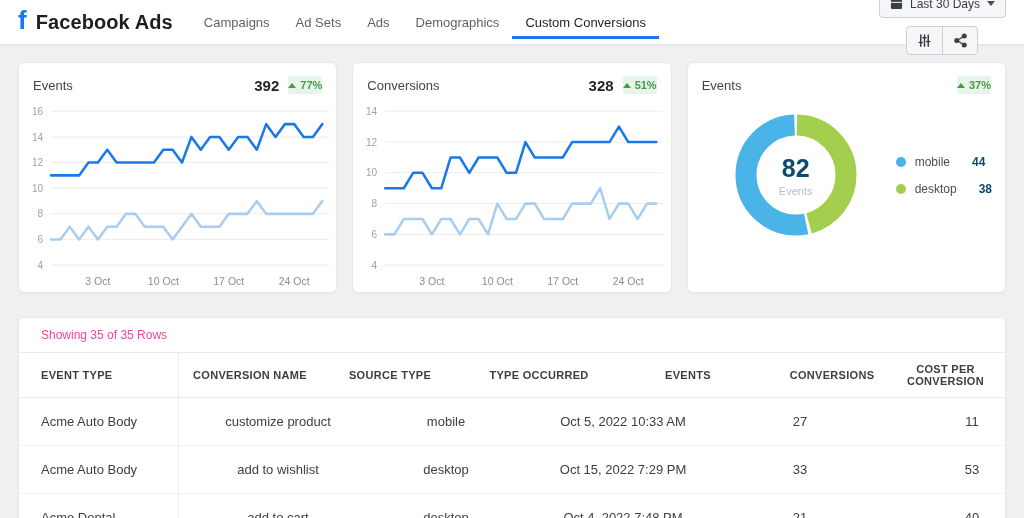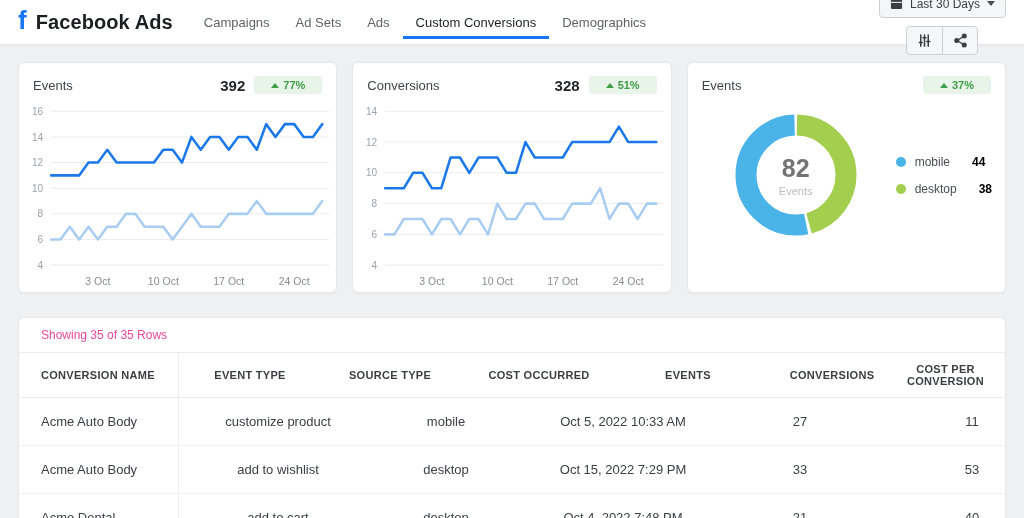--- a/index.html
+++ b/index.html
@@ -32,36 +32,36 @@
   .cards-row { display:flex; gap:15px; }
   .card { background:#fff; border:1px solid #e6e8eb; border-radius:6px;
     box-shadow:0 1px 2px rgba(0,0,0,.04); }
   .chart-card { flex:1; height:231px; display:flex; flex-direction:column; }
   .card-head { display:flex; justify-content:space-between; align-items:center;
     padding:13px 14px 3px; }
   .card-title { font-size:13px; color:#40444a; }
   .head-val { display:flex; align-items:center; gap:9px;justify-content:center; }
   .total { font-size:15px; font-weight:bold; color:#1f2327; }
   .badge { background:#e8f4e9; color:#3f9d47; font-size:11px; font-weight:bold;
-    padding:3px 17px; border-radius:3px; display:flex; align-items:center; gap:4px; }
+    padding:3px 0; border-radius:3px; display:flex; align-items:center; gap:4px; }
   .badge .up-arrow { width:0; height:0; border-left:4px solid transparent;
     border-right:4px solid transparent; border-bottom:5px solid #3f9d47; }
   .chart-body { flex:1; padding:2px 4px 2px 2px; }
 
   
   .donut-wrap { display:flex; align-items:center; padding:12px 10px 0 42px; }
   .donut-box { position:relative; width:132px; height:132px; }
   .donut-center { position:absolute; inset:0; display:flex; flex-direction:column;
     align-items:center; justify-content:center; pointer-events:none; }
-  .donut-num { font-size:25px; font-weight:bold; color:#737373; }
+  .donut-num { font-size:25px; font-weight:bold; color:#0c4a6e; }
   .donut-sub { font-size:11px; color:#b8bdc2; margin-top:2px; }
   .legend { margin-left:34px; display:flex; flex-direction:column; gap:13px; }
   .legend-item { display:flex; align-items:center; font-size:12px; color:#4a4e53; }
   .legend-item .dot { width:10px; height:10px; border-radius:50%; margin-right:9px; }
-  .legend-item .lval { font-weight:bold; color:#000000; margin-left:22px; }
+  .legend-item .lval { font-weight:bold; color:#0c4a6e; margin-left:22px; }
 
   
   .table-card { margin-top:24px; min-height:210px; }
   .table-summary { padding:10px 22px; font-size:12px; color:#ec4899;
     border-bottom:1px solid #e9ebee; }
   .trow { display:grid; grid-template-columns:138px 142px 138px 160px 138px 150px 1fr;
     padding:0 22px; align-items:stretch; }
   .trow > div { display:flex; align-items:center; justify-content:center; text-align:center; }
   .trow > div:first-child { justify-content:flex-start; text-align:left;
     border-right:1px solid #ebedf0; }
@@ -78,22 +78,22 @@
 
 <div class="topnav">
   <div class="brand">
     <span class="f-logo">f</span>
     <span class="brand-name">Facebook Ads</span>
   </div>
   <div class="tabs" id="tabs">
       <div class="tab">Campaigns</div>
       <div class="tab">Ad Sets</div>
       <div class="tab">Ads</div>
+      <div class="tab">Demographics</div>
       <div class="tab active">Custom Conversions</div>
-      <div class="tab">Demographics</div>
     </div>
   <div class="nav-right">
     <div class="btn date-btn">
       <svg width="13" height="13" viewBox="0 0 14 14">
         <rect x="1" y="2.6" width="12" height="10.4" rx="1.4" fill="#3b3e42"></rect>
         <rect x="3.1" y="0.6" width="1.9" height="3.2" rx=".9" fill="#3b3e42"></rect>
         <rect x="9" y="0.6" width="1.9" height="3.2" rx=".9" fill="#3b3e42"></rect>
         <rect x="1" y="5.2" width="12" height="1.1" fill="#f5f6f7"></rect>
       </svg>
       <span>Last 30 Days</span>
@@ -231,24 +231,24 @@
               <span class="lval">38</span>
             </div>
           </div>
       </div>
     </div>
   </div>
 
   <div class="card table-card">
     <div class="table-summary">Showing 35 of 35 Rows</div>
     <div class="trow thead" id="thead">
+        <div>EVENT TYPE</div>
         <div>CONVERSION NAME</div>
-        <div>EVENT TYPE</div>
         <div>SOURCE TYPE</div>
-        <div>COST OCCURRED</div>
+        <div>TYPE OCCURRED</div>
         <div>EVENTS</div>
         <div>CONVERSIONS</div>
         <div>COST PER CONVERSION</div>
       </div>
     <div id="tbody">
         <div class="trow tdata">
           <div>Acme Auto Body</div>
           <div>customize product</div>
           <div>mobile</div>
           <div>Oct 5, 2022 10:33 AM</div>

